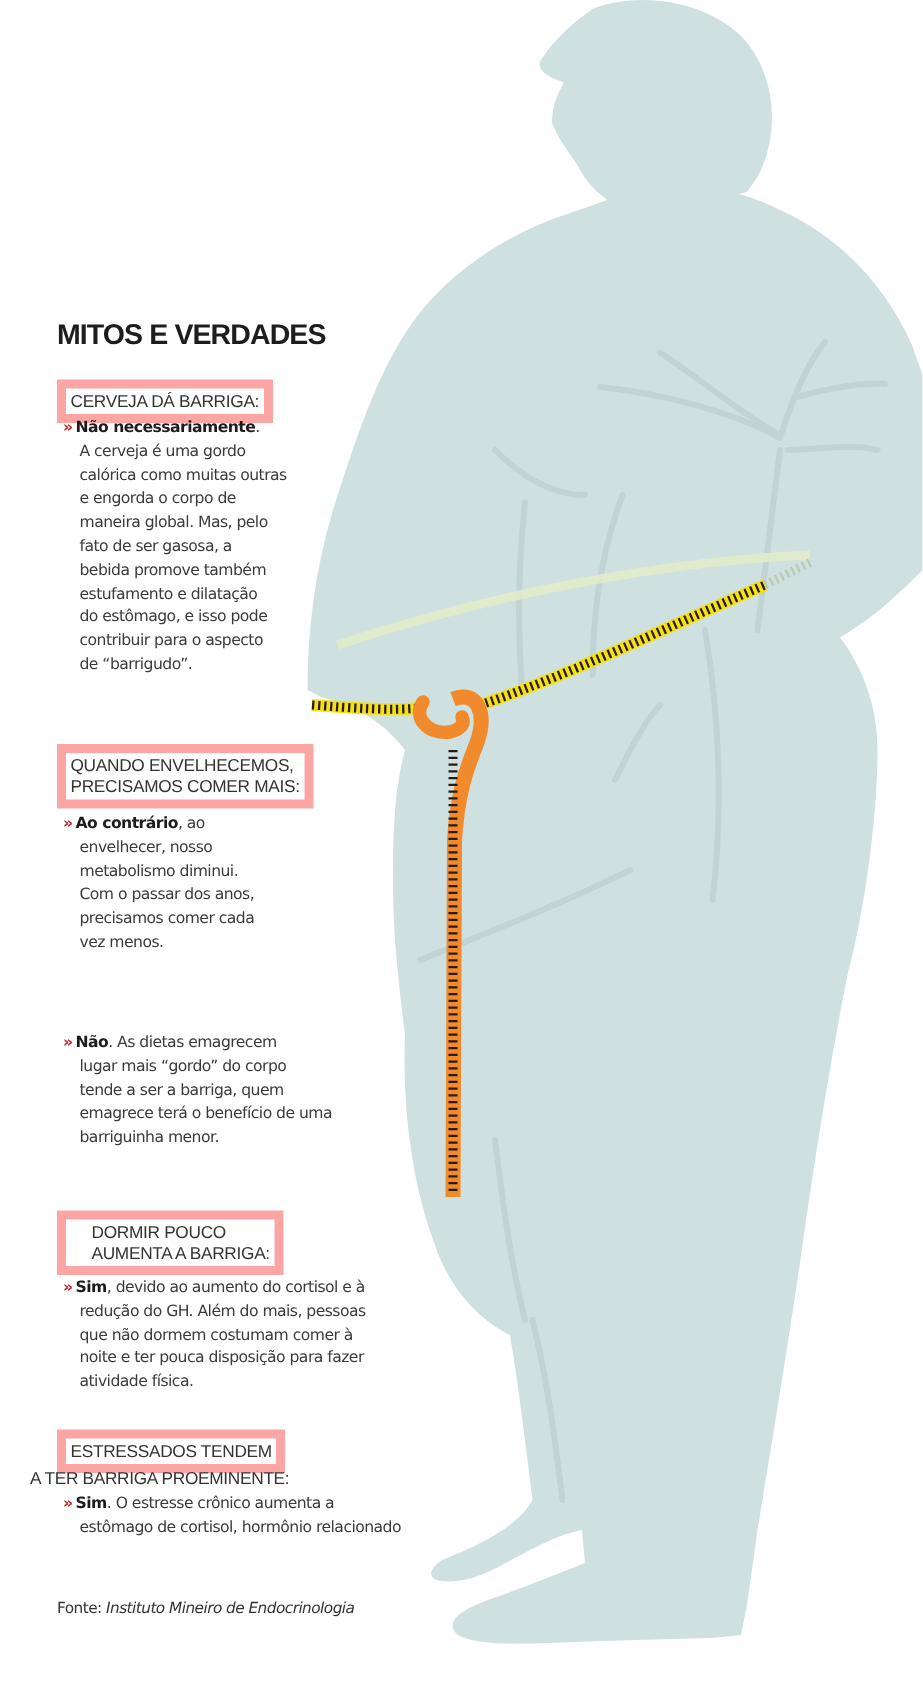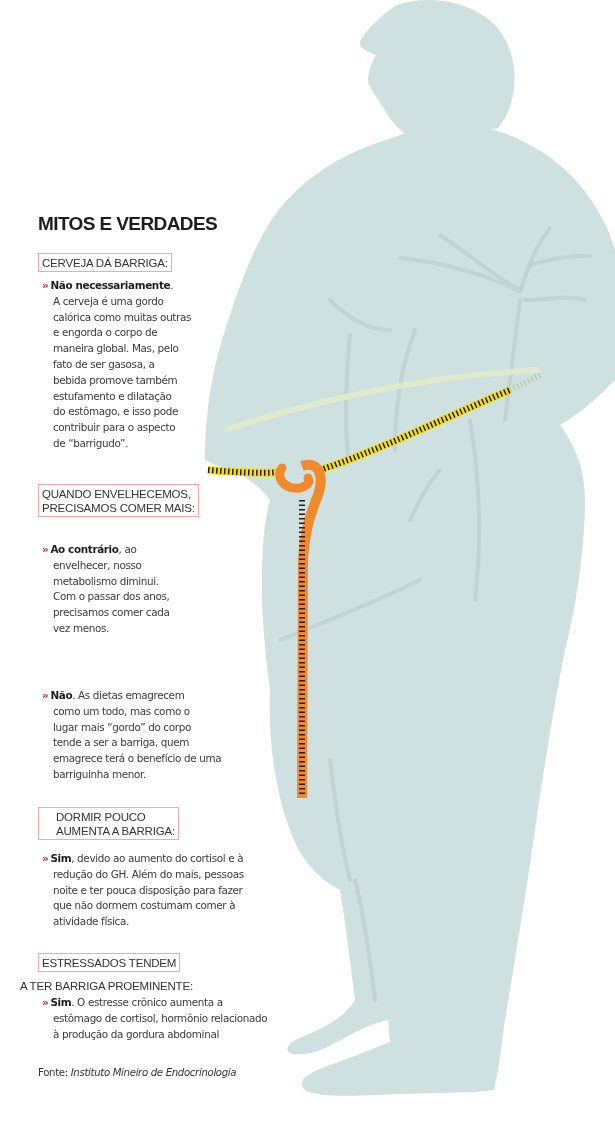--- a/index.html
+++ b/index.html
@@ -2,21 +2,21 @@
 <html><head>
   <meta charset="utf-8">
   <style>
     html, body { margin: 0; padding: 0; background: #ffffff; }
     body { width: 615px; height: 1127px; position: relative; overflow: hidden;
            font-family: "DejaVu Sans", sans-serif; color: #2b2b2b; }
     .figure { position: absolute; left: 0; top: 0; width: 615px; height: 1127px; z-index: 0; }
     .content { position: absolute; left: 0; top: 0; width: 615px; height: 791px; z-index: 2; }
     .title { position: absolute; left: 38px; top: 213px; font-family: "Liberation Sans", sans-serif;
              font-weight: bold; font-size: 19px; letter-spacing: -0.6px; color: #1d1d1d; }
-    .qbox { position: absolute; left: 38px; border: 1px solid #fca5a5; background: #ffffff;
+    .qbox { position: absolute; left: 38px; border: 6px solid #fca5a5; background: #ffffff;
             font-family: "Liberation Sans", sans-serif; font-size: 11.5px; line-height: 14px;
             color: #333; padding: 2px 3px 1px 3px; letter-spacing: -0.2px; white-space: nowrap; }
     .answer { position: absolute; left: 44px; font-family: "DejaVu Sans", sans-serif;
               font-size: 10.4px; line-height: 15.8px; color: #3a3a3a; letter-spacing: -0.35px; }
     .answer .lead { font-weight: bold; color: #1c1c1c; }
     .answer .bullet { color: #c0282d; font-weight: bold; margin-right: 2px; margin-left: -2px; }
     .answer .line { display: block; white-space: nowrap; padding-left: 9px; }
     .answer .line.first { padding-left: 0; }
     .plain { position: absolute; left: 20px; font-family: "Liberation Sans", sans-serif;
              font-size: 11.5px; color: #333; letter-spacing: -0.2px; }
@@ -94,60 +94,58 @@
     <span class="line">e engorda o corpo de</span>
     <span class="line">maneira global. Mas, pelo</span>
     <span class="line">fato de ser gasosa, a</span>
     <span class="line">bebida promove também</span>
     <span class="line">estufamento e dilatação</span>
     <span class="line">do estômago, e isso pode</span>
     <span class="line">contribuir para o aspecto</span>
     <span class="line">de “barrigudo”.</span>
   </div>
 
-  <div class="qbox" style="top:484px;">
+  <div class="qbox" style="top:496px;">
     <div>QUANDO ENVELHECEMOS,</div>
     <div>PRECISAMOS COMER MAIS:</div>
   </div>
   <div class="answer" style="top:542px;">
     <span class="line first"><span class="bullet">»</span><span class="lead">Ao contrário</span><span>, ao</span></span>
     <span class="line">envelhecer, nosso</span>
     <span class="line">metabolismo diminui.</span>
     <span class="line">Com o passar dos anos,</span>
     <span class="line">precisamos comer cada</span>
     <span class="line">vez menos.</span>
   </div>
 
   <div class="answer" style="top:688px;">
     <span class="line first"><span class="bullet">»</span><span class="lead">Não</span><span>. As dietas emagrecem</span></span>
-    <span class="line">como um todo, mas como o</span>
     <span class="line">lugar mais “gordo” do corpo</span>
     <span class="line">tende a ser a barriga, quem</span>
     <span class="line">emagrece terá o benefício de uma</span>
     <span class="line">barriguinha menor.</span>
   </div>
 
   <div class="qbox" style="top:807px;padding-left:17px;">
     <div>DORMIR POUCO</div>
     <div>AUMENTA A BARRIGA:</div>
   </div>
   <div class="answer" style="top:851px;">
     <span class="line first"><span class="bullet">»</span><span class="lead">Sim</span><span>, devido ao aumento do cortisol e à</span></span>
     <span class="line">redução do GH. Além do mais, pessoas</span>
+    <span class="line">que não dormem costumam comer à</span>
     <span class="line">noite e ter pouca disposição para fazer</span>
-    <span class="line">que não dormem costumam comer à</span>
     <span class="line">atividade física.</span>
   </div>
 
   <div class="qbox" style="top:953px;">
     <div>ESTRESSADOS TENDEM</div>
   </div>
   <div class="plain" style="top:980px;">A TER BARRIGA PROEMINENTE:</div>
   <div class="answer" style="top:995px;">
     <span class="line first"><span class="bullet">»</span><span class="lead">Sim</span><span>. O estresse crônico aumenta a</span></span>
     <span class="line">estômago de cortisol, hormônio relacionado</span>
-    <span class="line">à produção da gordura abdominal</span>
   </div>
 
   <div class="source">
     <span>Fonte: </span><i>Instituto Mineiro de Endocrinologia</i>
   </div>
 </div>
 
 </body></html>

